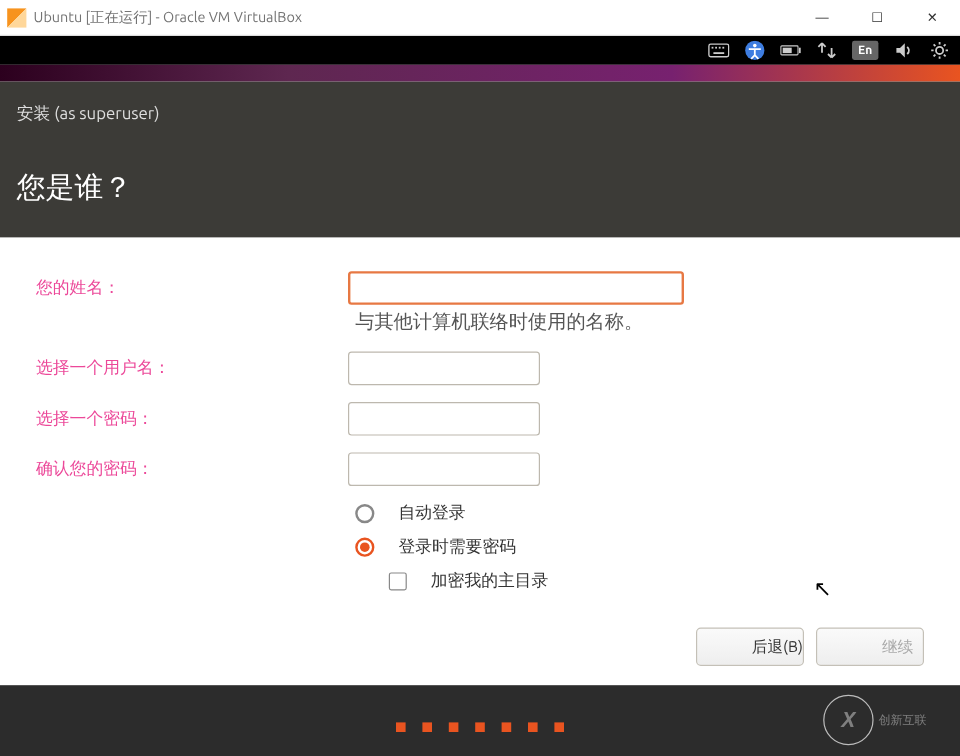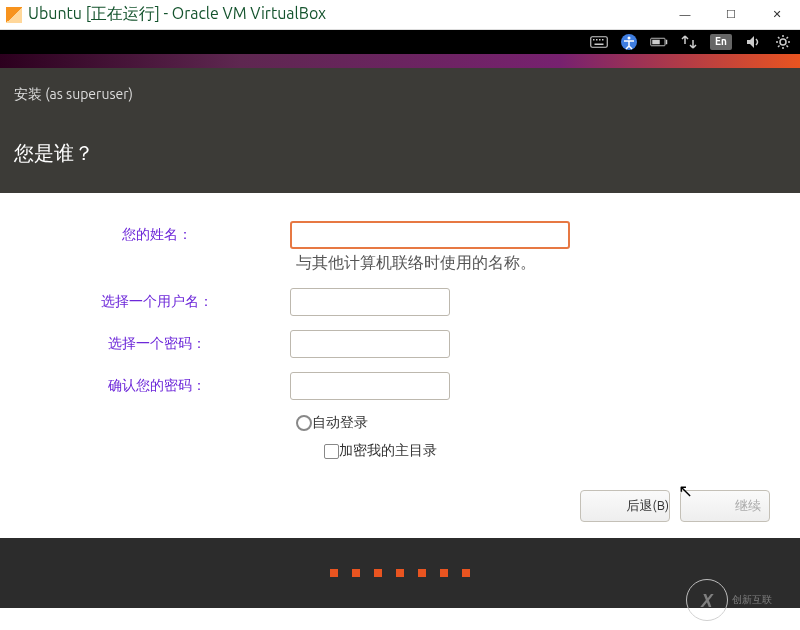--- a/index.html
+++ b/index.html
@@ -1,45 +1,45 @@
 <!DOCTYPE html>
 <html><head>
 <meta charset="utf-8">
 <style>
   * { box-sizing: border-box; margin: 0; padding: 0; }
   body { font-family: "Microsoft YaHei", "Ubuntu", sans-serif; background: #fff; width: 800px; height: 630px; overflow: hidden; position: relative; }
 
   
   .win-titlebar { height: 30px; background: #fff; border-bottom: 1px solid #ddd; display: flex; align-items: center; padding-left: 6px; }
   .win-icon { width: 16px; height: 16px; background: linear-gradient(135deg,#f7931e 0%,#f7931e 50%,#ffd79a 50%,#ffd79a 100%); margin-right: 6px; }
-  .win-title { font-size: 16px; color: #14532d; flex: 1; }
+  .win-title { font-size: 12px; color: #737373; flex: 1; }
   .win-controls { display: flex; }
   .win-btn { width: 46px; height: 30px; display: flex; align-items: center; justify-content: center; font-size: 11px; color: #333; }
 
   
   .vb-statusbar { height: 24px; background: #000; display: flex; align-items: center; justify-content: flex-end; padding-right: 8px; gap: 12px; }
   .vb-icon { width: 18px; height: 16px; display:inline-block; }
   .vb-icon svg { width:100%; height:100%; }
 
   
   .ubuntu-strip { height: 14px; background: linear-gradient(to right, #2c001e 0%, #5e2750 30%, #77216f 70%, #e95420 100%); }
 
   
   .installer-header { background: #3c3b37; color: #ddd; padding: 18px 14px 26px 14px; }
   .installer-subtitle { font-size: 14px; margin-bottom: 24px; }
-  .installer-title { font-size: 20px; font-weight: 300; color: #fff; margin-top: 36px; }
+  .installer-title { font-size: 24px; font-weight: 300; color: #fff; margin-top: 36px; }
 
   
   .form-area { background: #fff; padding: 28px 30px 10px 30px; }
   .form-row { display: flex; align-items: center; margin-bottom: 14px; }
-  .form-label { width: 260px; text-align: center; font-size: 14px; color: #6d28d9; padding-right: 6px; }
+  .form-label { width: 260px; text-align: left; font-size: 14px; color: #ec4899; padding-right: 6px; }
   .form-input { height: 28px; border: 1px solid #bdb8ae; border-radius: 3px; padding: 2px 6px; font-size: 13px; }
   .form-input.focused { border: 2px solid #e77843; }
   .form-hint { font-size: 16px; color: #555; margin-left: 266px; margin-top: -10px; margin-bottom: 14px; }
-  .radio-row, .check-row { margin-left: 266px; margin-bottom: 10px; display: flex; align-items: center; font-size: 14px; color: #333; gap: 0; }
+  .radio-row, .check-row { margin-left: 266px; margin-bottom: 10px; display: flex; align-items: center; font-size: 14px; color: #333; gap: 20px; }
   .check-row { margin-left: 294px; align-items: center; }
   .radio { width: 16px; height: 16px; border-radius: 50%; border: 2px solid #888; background: #fff; display: inline-block; position: relative; }
   .radio.selected { border-color: #e95420; }
   .radio.selected::after { content:''; position:absolute; left:2px; top:2px; width:8px; height:8px; border-radius:50%; background:#e95420; }
   .checkbox { width: 15px; height: 15px; border: 1px solid #888; border-radius: 2px; background:#fff; display:inline-block; }
 
   
   .button-bar { display: flex; justify-content: flex-end; gap: 10px; padding: 10px 30px 16px 30px; }
   .btn { min-width: 90px; height: 32px; border: 1px solid #c4c0b7; border-radius: 4px; background: linear-gradient(#fafafa,#eee); font-size: 13px; color: #333; display:flex; align-items:center; justify-content:center;padding-left:46px; }
   .btn.disabled { color: #aaa; }
@@ -151,20 +151,24 @@
 
   <div class="form-row">
     <div class="form-label">确认您的密码：</div>
     <input type="password" class="form-input" style="width: 160px;" value="">
   </div>
 
   <div class="radio-row">
     <span class="radio"></span>
     <span>自动登录</span>
   </div>
+  <div class="radio-row">
+    <span class="radio selected"></span>
+    <span>登录时需要密码</span>
+  </div>
   <div class="check-row">
     <span class="checkbox"></span>
     <span>加密我的主目录</span>
   </div>
 
 </div>
 
 <div class="button-bar">
   <div class="btn">后退(B)</div>
   <div class="btn disabled">继续</div>

